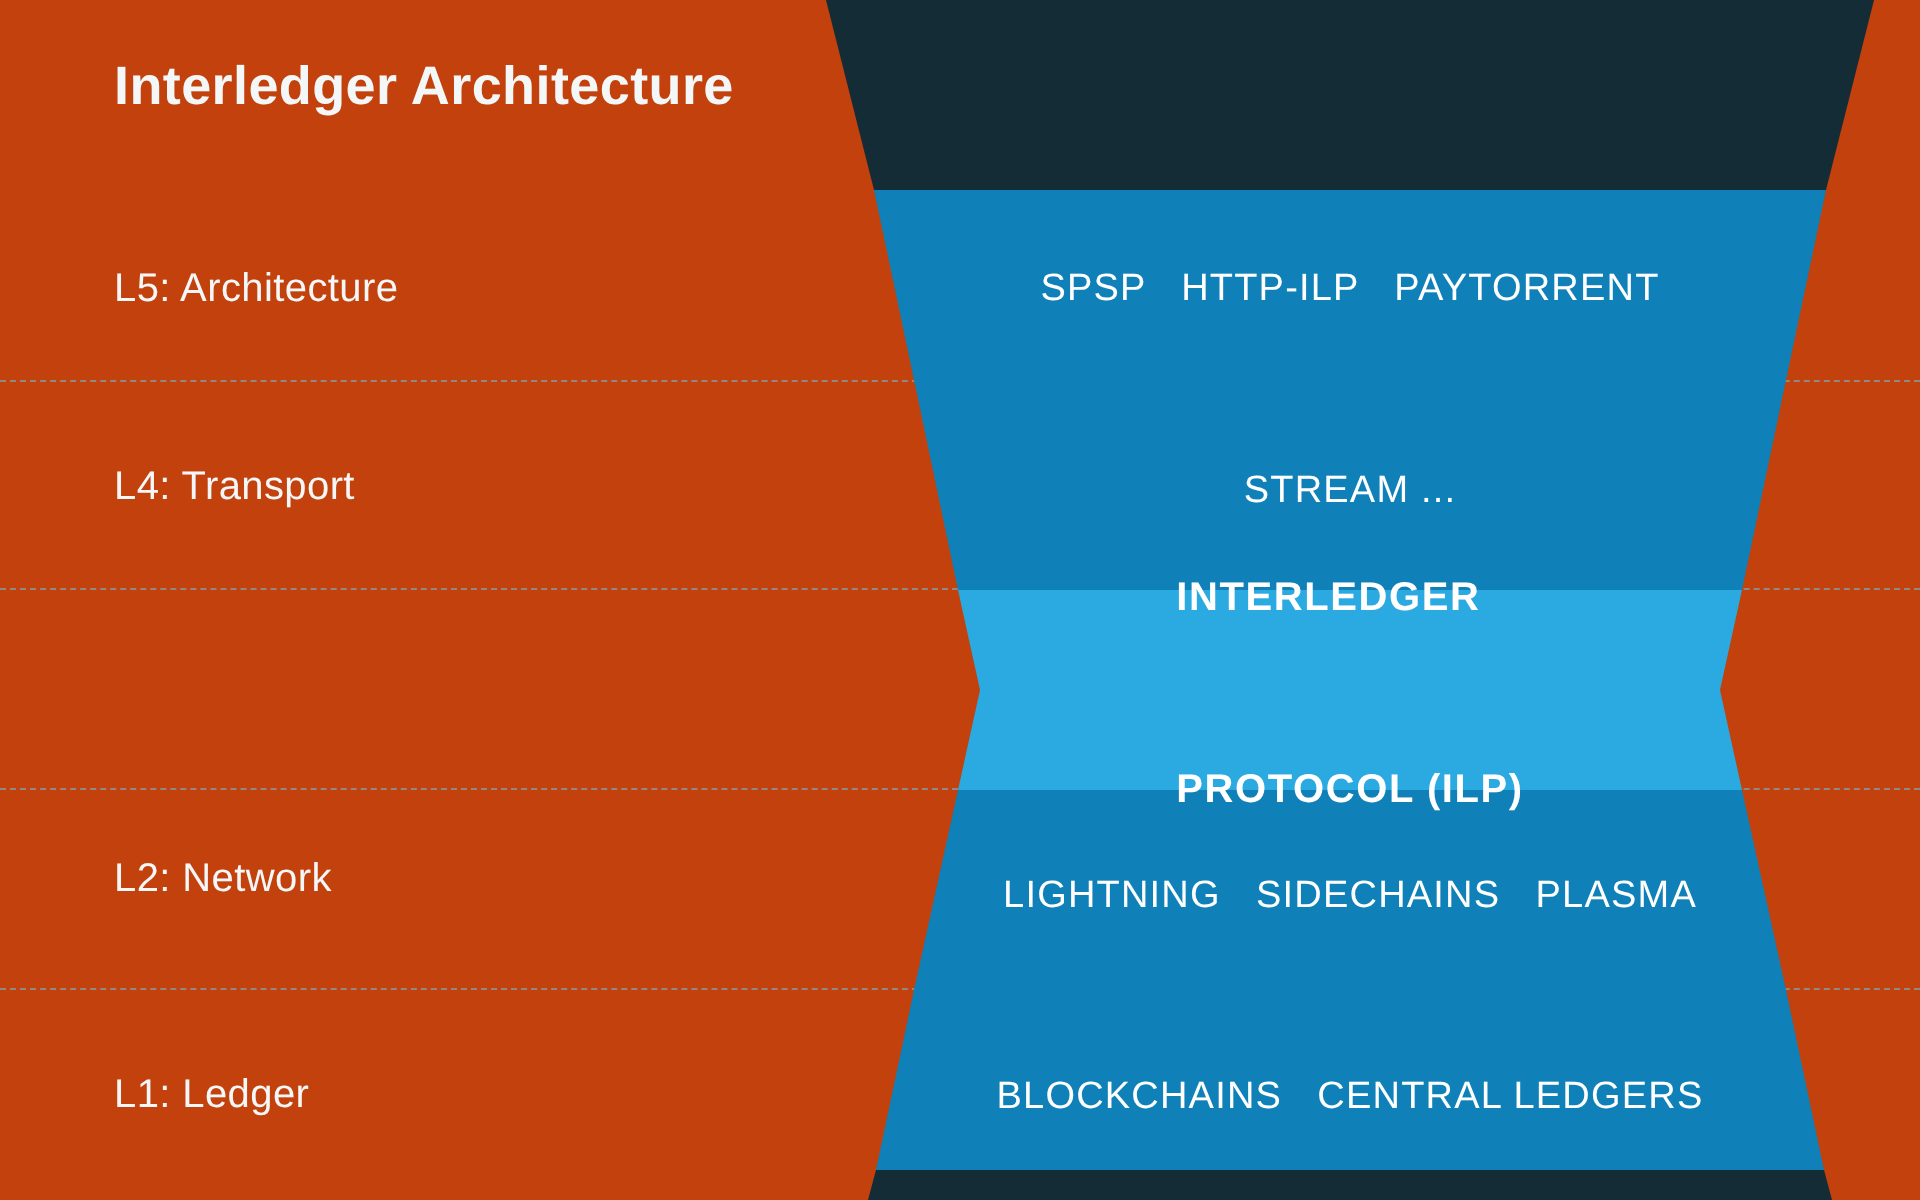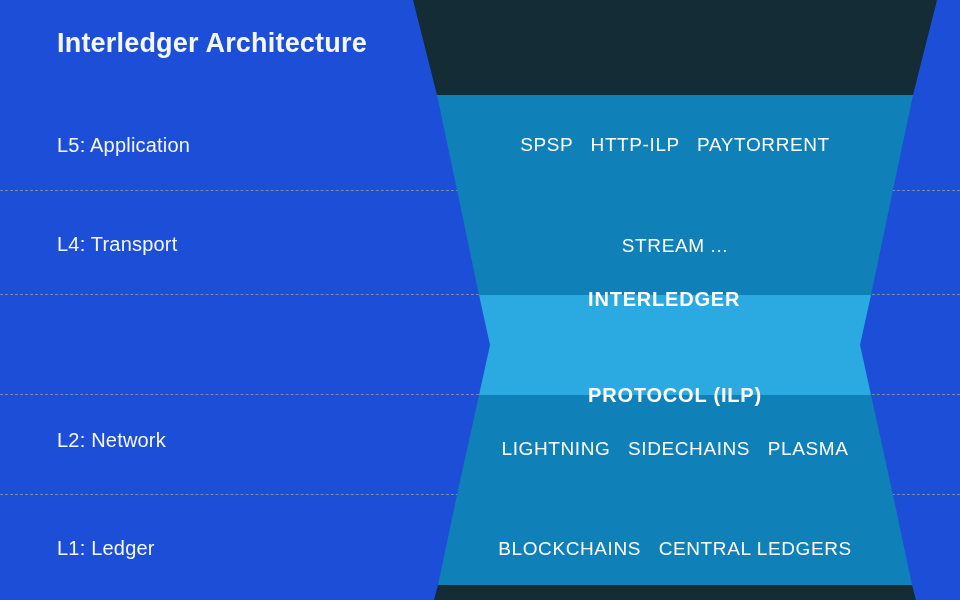--- a/index.html
+++ b/index.html
@@ -5,21 +5,21 @@
   html, body {
     margin: 0;
     padding: 0;
     background: #1c262b;
     font-family: "Liberation Sans", "DejaVu Sans", sans-serif;
   }
   .stage {
     position: relative;
     width: 960px;
     height: 600px;
-    background: #1d4ed8;
+    background: #c2410c;
     overflow: hidden;
   }
   .dash-line {
     position: absolute;
     left: 0;
     right: 0;
     height: 0;
     border-top: 1px dashed #8a9498;
     opacity: 0.85;
     z-index: 1;
@@ -89,21 +89,21 @@
     <polygon points="437,95 913,95 893,190 457,190" fill="#0f81b8"></polygon>
     <polygon points="457,190 893,190 871,295 479,295" fill="#0f81b8"></polygon>
     <polygon points="479,295 871,295 860,345 871,395 479,395 490,345" fill="#2ba9e1"></polygon>
     <polygon points="479,395 871,395 893,495 457,495" fill="#0f81b8"></polygon>
     <polygon points="457,495 893,495 912,585 438,585" fill="#0f81b8"></polygon>
     <polygon points="438,585 912,585 916,600 434,600" fill="#132c36"></polygon>
   </svg>
 
   <h1 class="diagram-title">Interledger Architecture</h1>
 
-  <div class="layer-label" style="top:145px">L5: Application</div>
+  <div class="layer-label" style="top:145px">L5: Architecture</div>
   <div class="layer-label" style="top:244px">L4: Transport</div>
   <div class="layer-label" style="top:440px">L2: Network</div>
   <div class="layer-label" style="top:548px">L1: Ledger</div>
 
   <div class="band-text" style="top:145px">SPSP   HTTP-ILP   PAYTORRENT</div>
 
   <div class="band-text" style="top:246px">STREAM ...</div>
 
   <div class="band-text ilp" style="top:347px">
     <div>INTERLEDGER</div>

